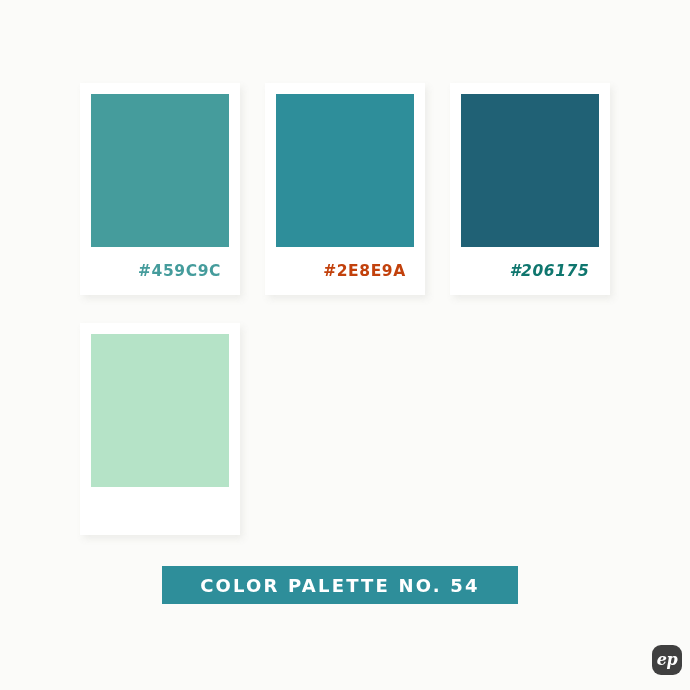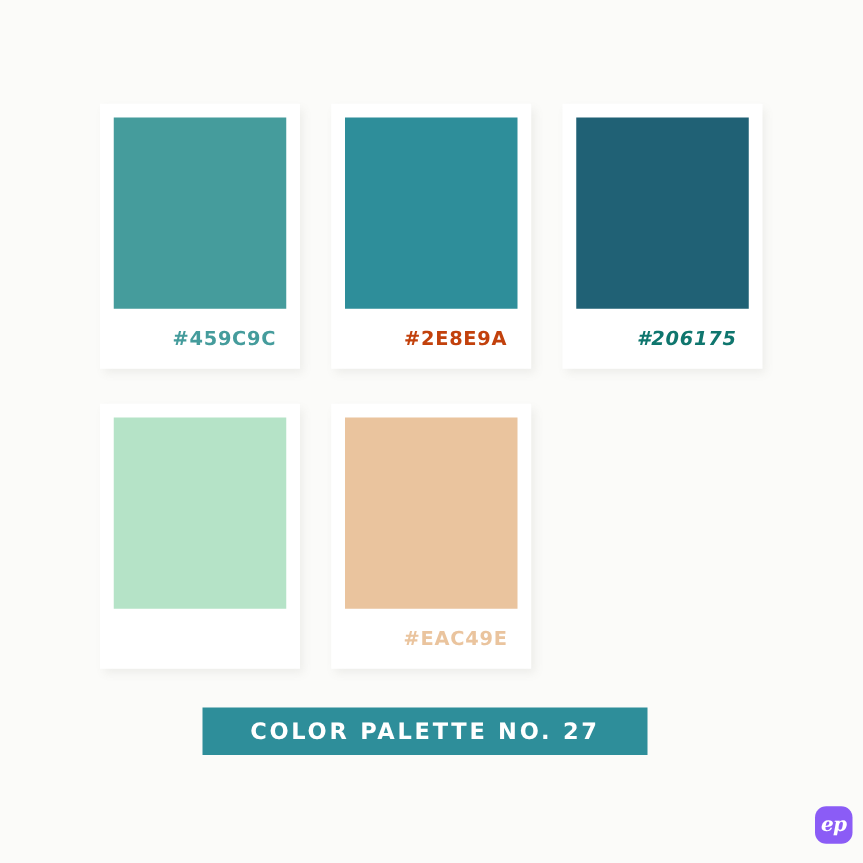--- a/index.html
+++ b/index.html
@@ -128,28 +128,24 @@
     <div class="swatch-card">
       <div class="swatch-chip" style="background: rgb(32, 97, 117);"></div>
       <div class="swatch-label" style="color: #0f766e; font-style: italic;">#206175</div>
     </div>
 
     <div class="swatch-card">
       <div class="swatch-chip" style="background: rgb(181, 227, 199);"></div>
     </div>
 
 
-    <div class="swatch-card">
-      <div class="swatch-chip" style="background: rgb(234, 196, 158);"></div>
-      <div class="swatch-label" style="color: rgb(234, 196, 158);">#EAC49E</div>
-    </div>
 
   </div>
 
   <div class="title-banner" style="background: rgb(46, 142, 154);">
-    <span class="title-banner-text">COLOR PALETTE NO. 27</span>
+    <span class="title-banner-text">COLOR PALETTE NO. 54</span>
   </div>
 
-  <div class="logo-badge" style="background: #8b5cf6;">
+  <div class="logo-badge" style="background: #404040;">
     <span class="logo-text">ep</span>
   </div>
 
 </div>
 
 </body></html>

